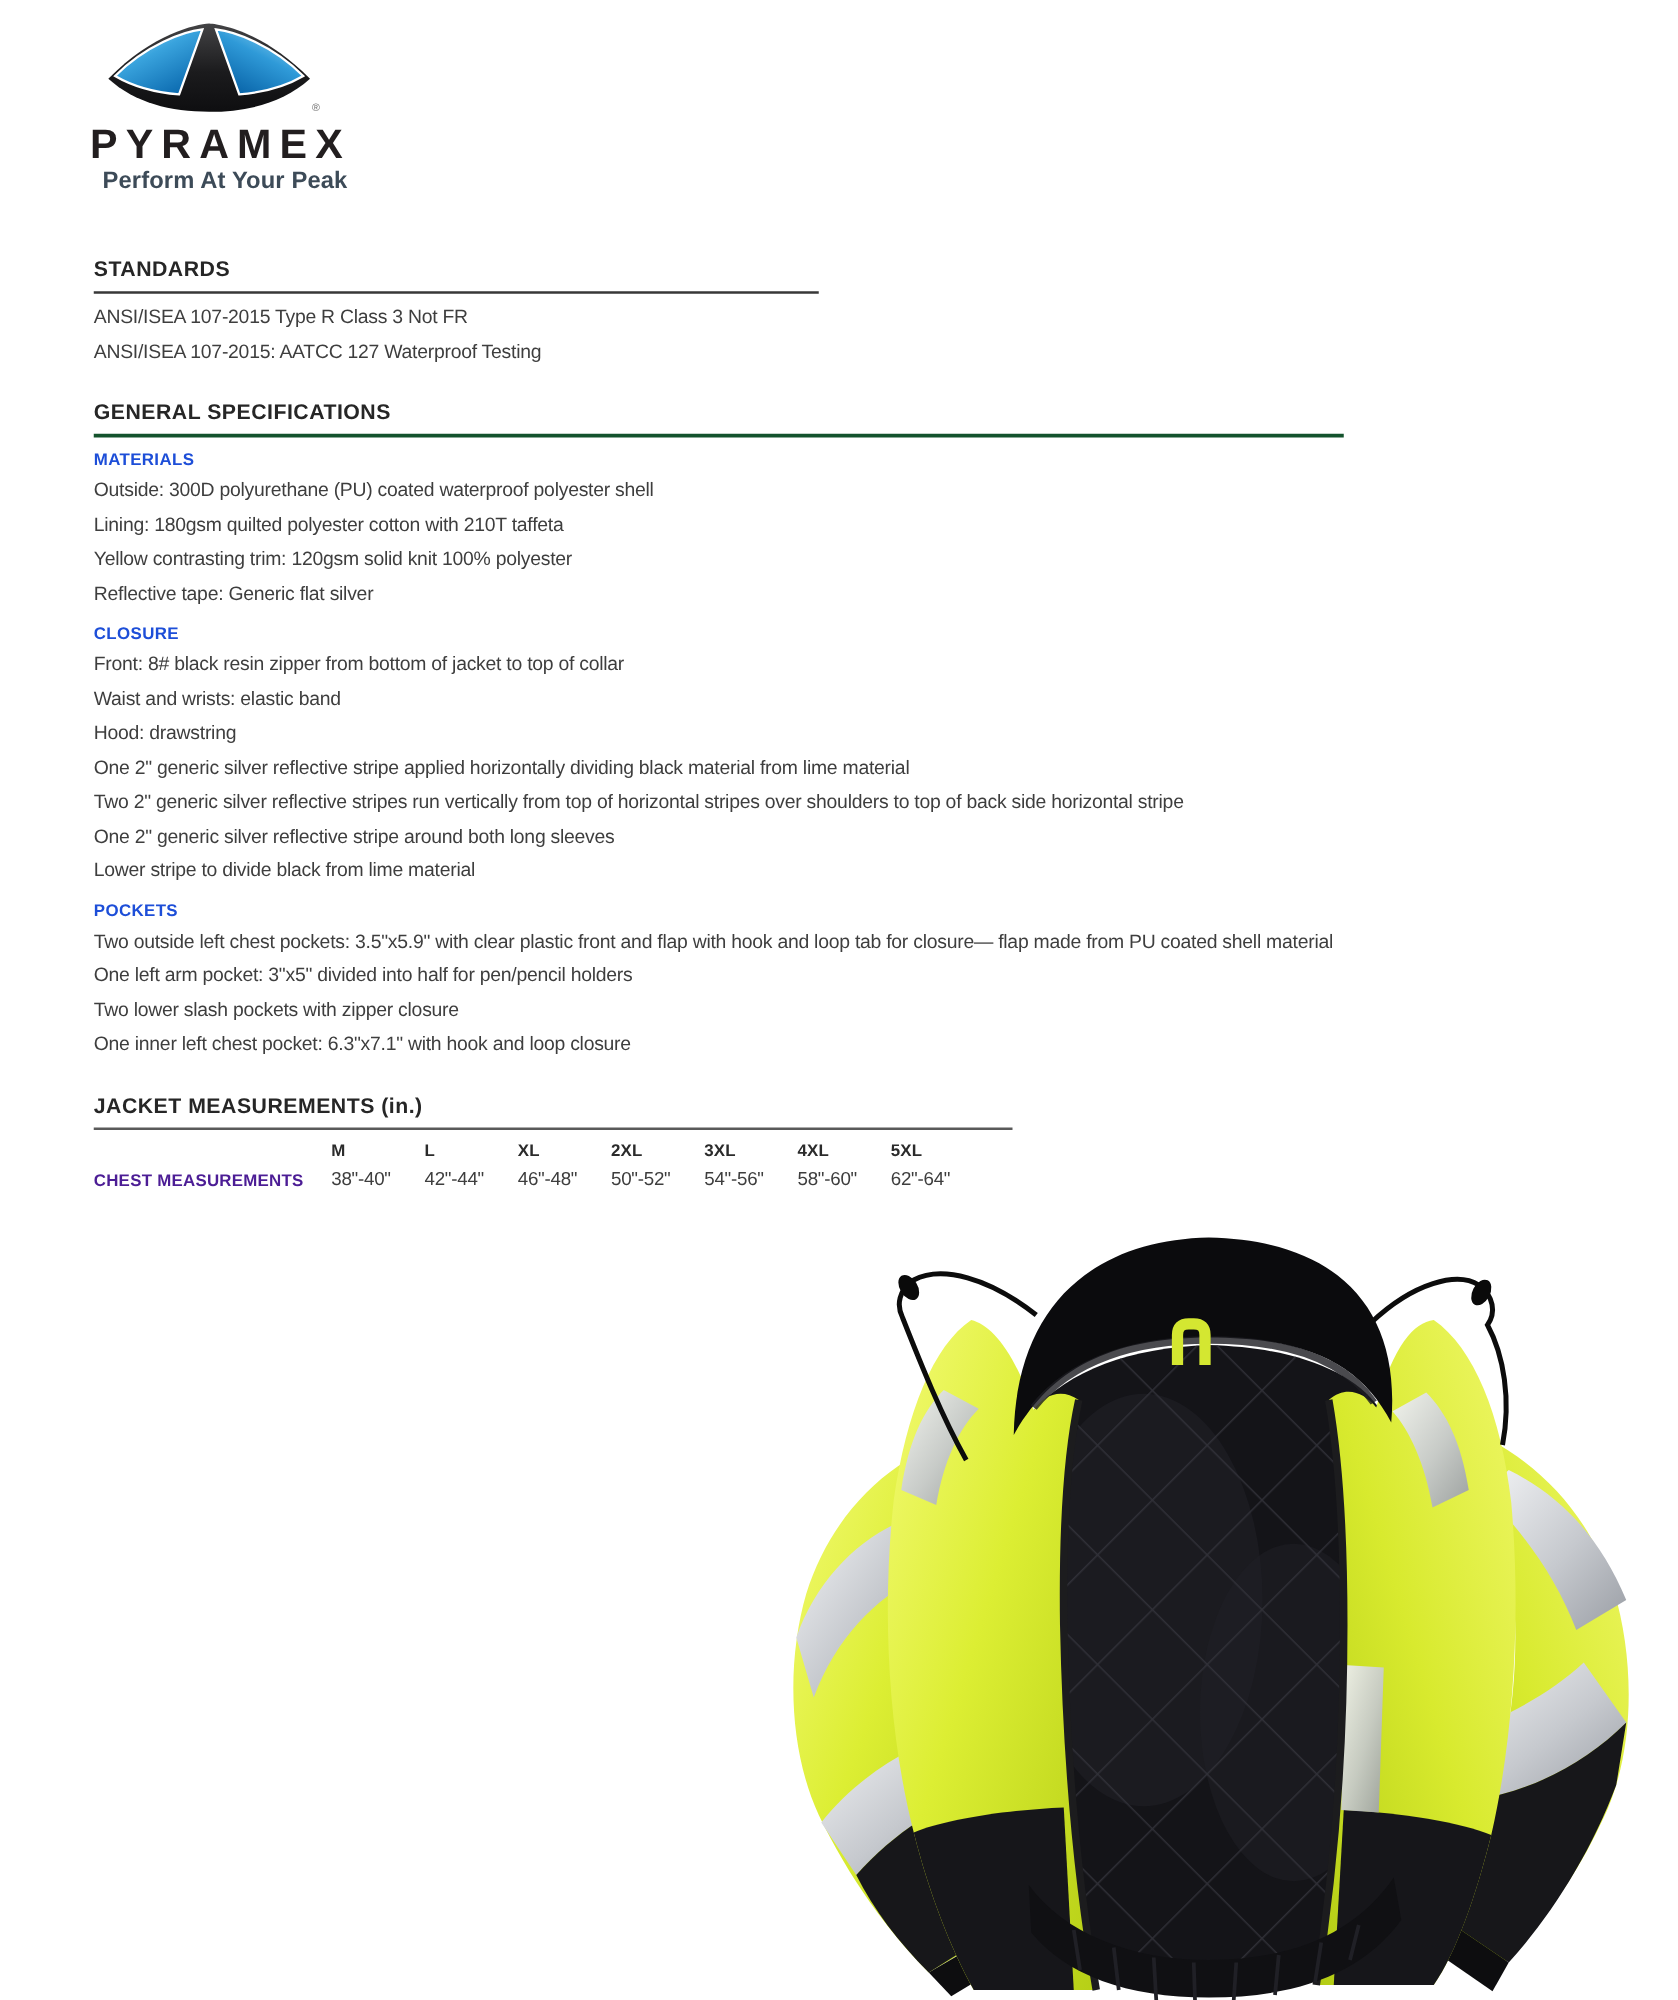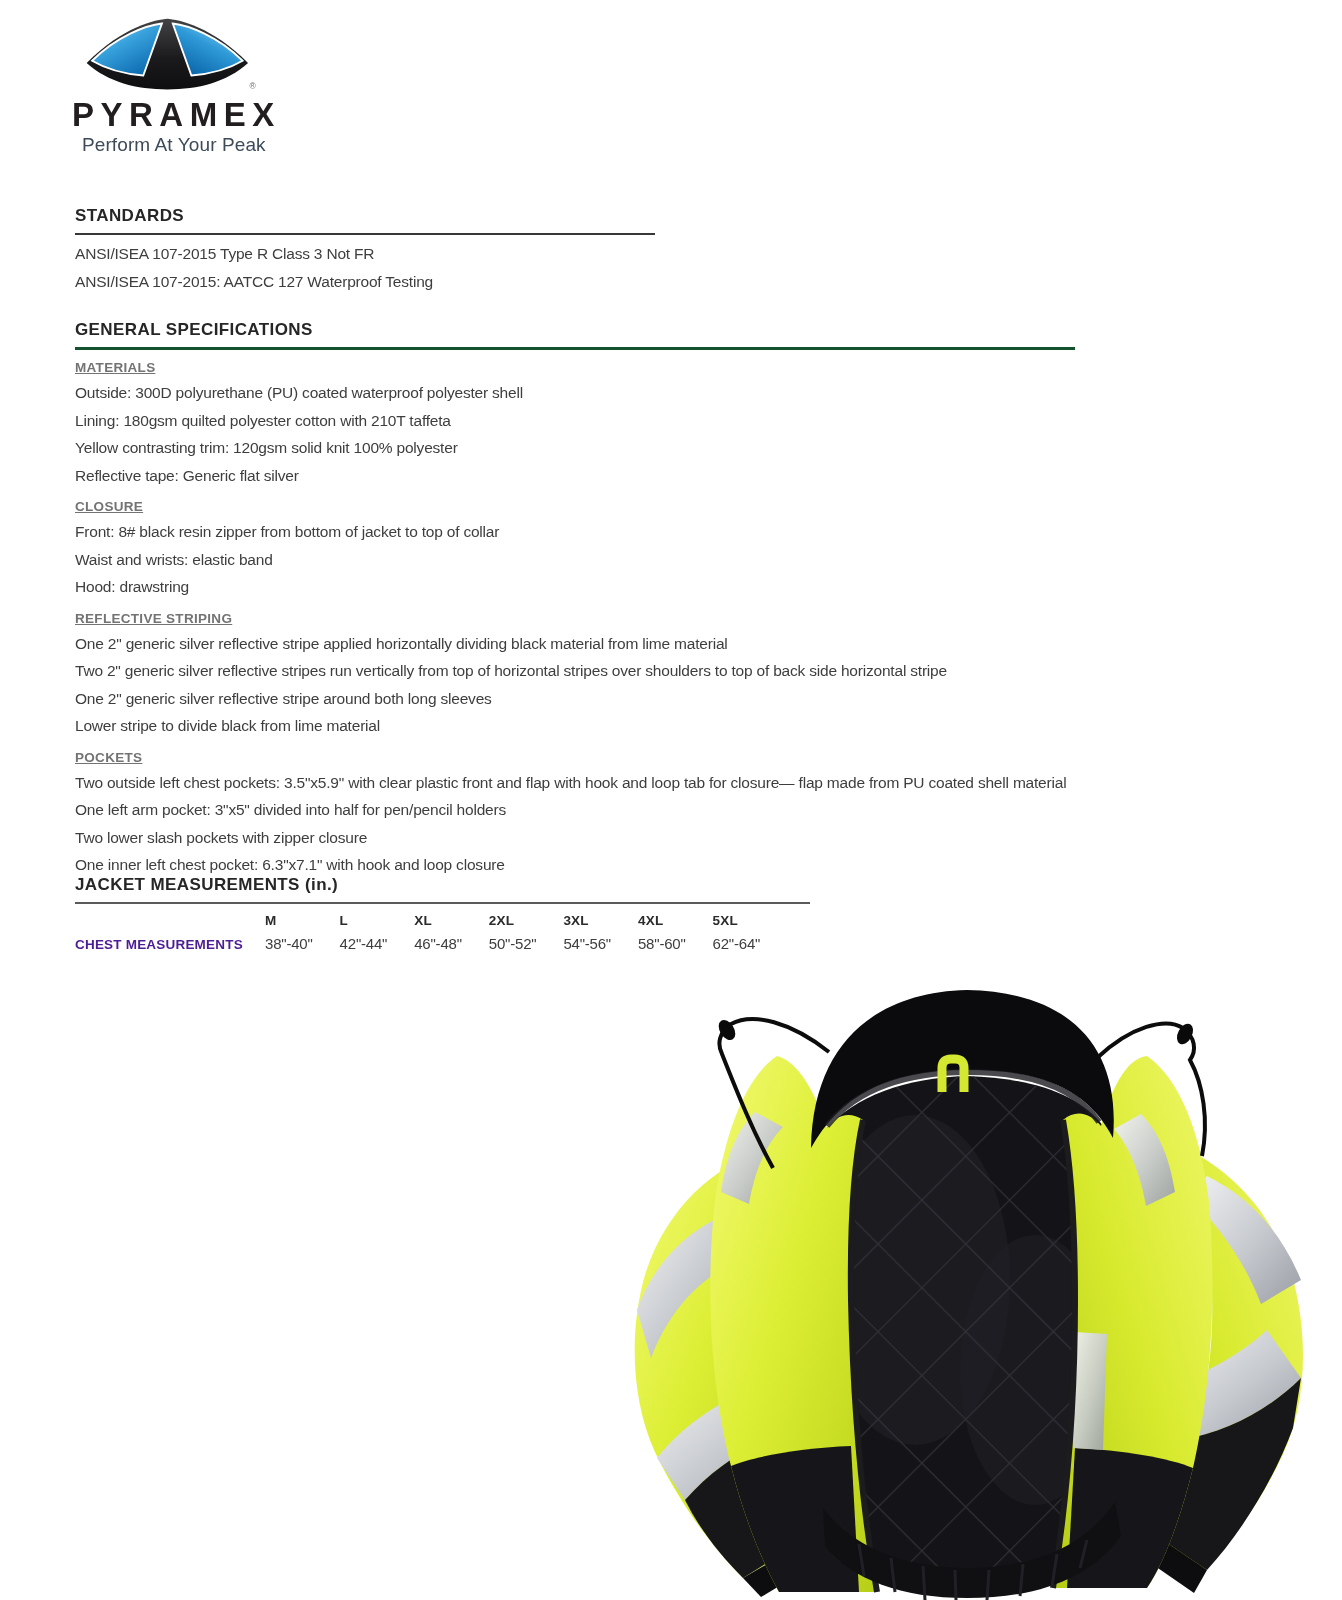--- a/index.html
+++ b/index.html
@@ -12,34 +12,34 @@
     overflow:hidden;
   }
   
   .logo{position:absolute;left:70px;top:12px;width:260px;}
   .logo-mark{display:block;margin-left:12px;}
   .brand-name{
     font-size:33px;font-weight:bold;letter-spacing:6.5px;
     color:#221e1f;margin:4px 0 0 2px;line-height:34px;
   }
   .brand-tagline{
-    font-size:19px;font-weight:normal;color:#3d4b58;
+    font-size:19px;font-weight:bold;color:#3d4b58;
     margin:2px 0 0 12px;line-height:22px;letter-spacing:0.1px;
   }
   
   .sechead{
     font-size:17px;font-weight:bold;color:#262626;
     letter-spacing:0.4px;margin:0;line-height:20px;padding-bottom:7px;
   }
   .rule-dark{border-bottom:2px solid #383838;}
   .rule-gray{border-bottom:3px solid #14532d;}
   .rule-med{border-bottom:2px solid #5a5a5a;}
   .subhead{
-    font-size:13.5px;font-weight:bold;color:#737373;
-    letter-spacing:0.3px;margin:9px 0 2px 0;line-height:18px;text-decoration:underline;
+    font-size:13.5px;font-weight:bold;color:#1d4ed8;
+    letter-spacing:0.3px;margin:9px 0 2px 0;line-height:18px;
   }
   .spec-line{
     font-size:15.5px;line-height:27.5px;margin:0;
     color:#3e3e3e;letter-spacing:-0.2px;white-space:nowrap;
   }
   .sec-standards{position:absolute;left:75px;top:206px;width:580px;}
   .sec-standards .lines{margin-top:5px;}
   .sec-general{position:absolute;left:75px;top:320px;width:1000px;}
   .sec-measure{position:absolute;left:75px;top:875px;width:735px;}
   
@@ -101,21 +101,20 @@
     <div id="spec-subsections">
         <h3 class="subhead">MATERIALS</h3>
         <p class="spec-line">Outside: 300D polyurethane (PU) coated waterproof polyester shell</p>
         <p class="spec-line">Lining: 180gsm quilted polyester cotton with 210T taffeta</p>
         <p class="spec-line">Yellow contrasting trim: 120gsm solid knit 100% polyester</p>
         <p class="spec-line">Reflective tape: Generic flat silver</p>
         <h3 class="subhead">CLOSURE</h3>
         <p class="spec-line">Front: 8# black resin zipper from bottom of jacket to top of collar</p>
         <p class="spec-line">Waist and wrists: elastic band</p>
         <p class="spec-line">Hood: drawstring</p>
-        <h3 class="subhead">REFLECTIVE STRIPING</h3>
         <p class="spec-line">One 2" generic silver reflective stripe applied horizontally dividing black material from lime material</p>
         <p class="spec-line">Two 2" generic silver reflective stripes run vertically from top of horizontal stripes over shoulders to top of back side horizontal stripe</p>
         <p class="spec-line">One 2" generic silver reflective stripe around both long sleeves</p>
         <p class="spec-line">Lower stripe to divide black from lime material</p>
         <h3 class="subhead">POCKETS</h3>
         <p class="spec-line">Two outside left chest pockets: 3.5"x5.9" with clear plastic front and flap with hook and loop tab for closure— flap made from PU coated shell material</p>
         <p class="spec-line">One left arm pocket: 3"x5" divided into half for pen/pencil holders</p>
         <p class="spec-line">Two lower slash pockets with zipper closure</p>
         <p class="spec-line">One inner left chest pocket: 6.3"x7.1" with hook and loop closure</p>
       </div>

